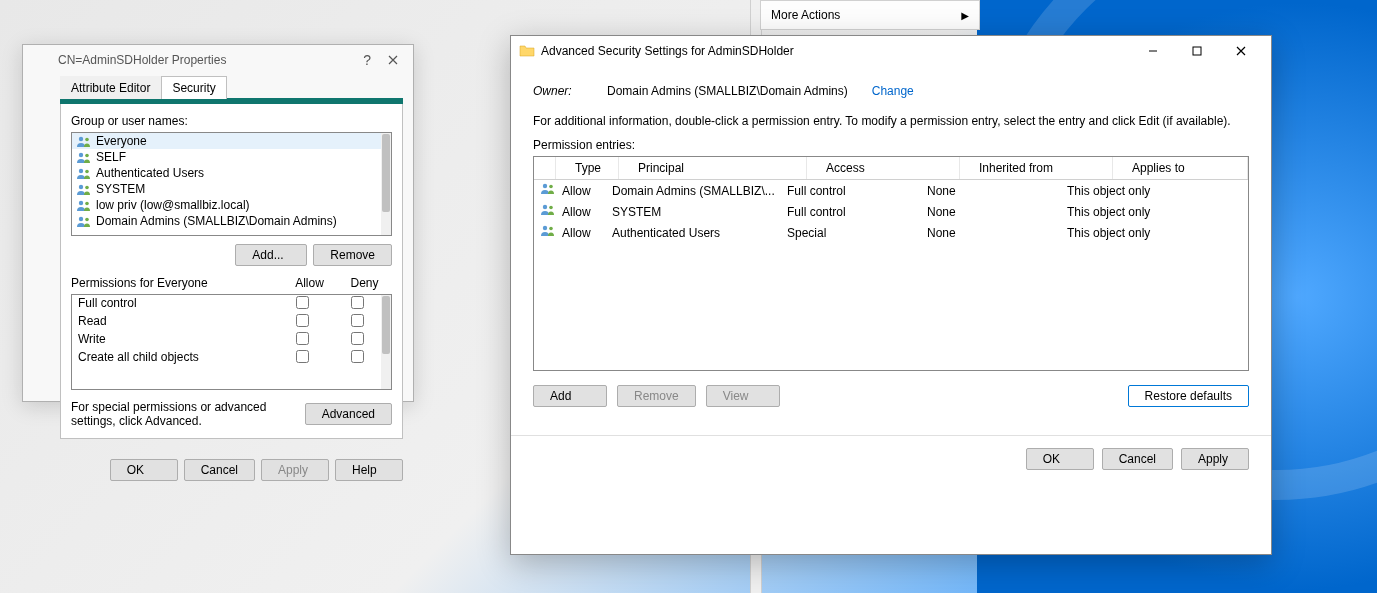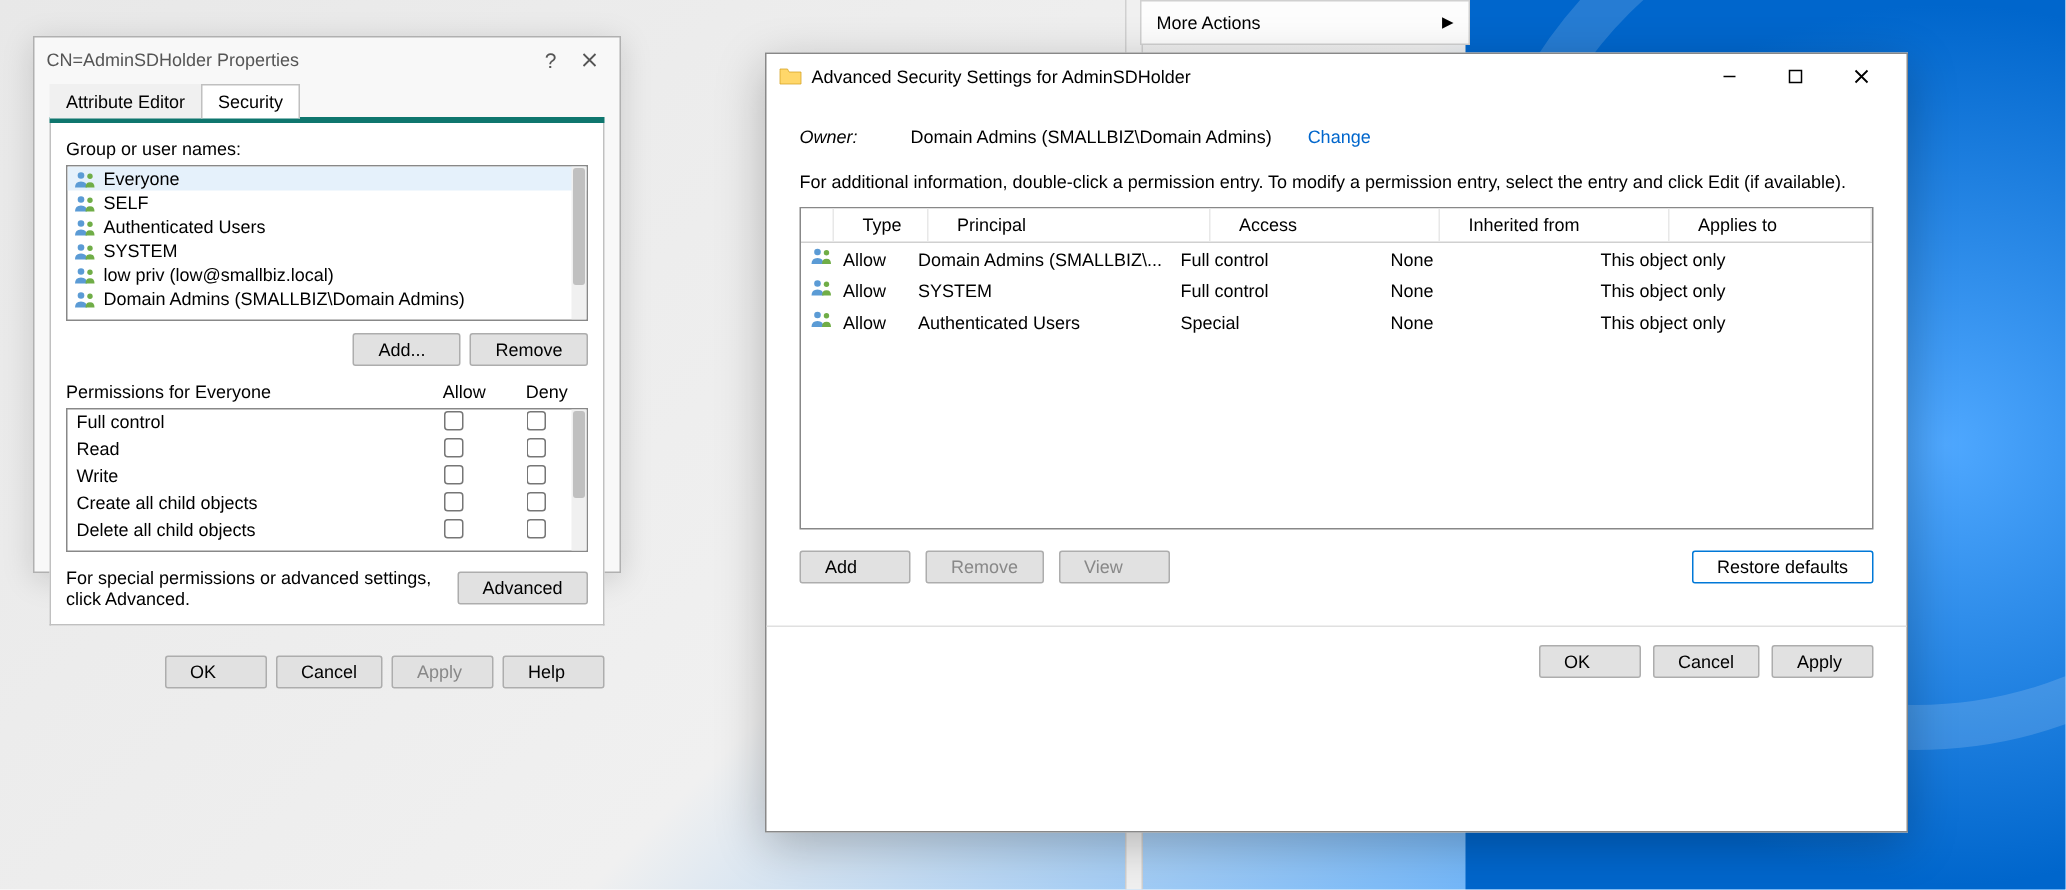--- a/index.html
+++ b/index.html
@@ -6,28 +6,28 @@
 body { width: 1377px; height: 593px; background: linear-gradient(135deg, #e8e8e8 0%, #f0f0f0 50%, #1e90ff 100%); position: relative; overflow: hidden; }
 .desktop-bg { position: absolute; right: 0; top: 0; width: 400px; height: 593px; background: radial-gradient(ellipse at 80% 50%, #4fa8ff 0%, #0066cc 70%); z-index: 0; }
 .desktop-bg .swoosh { position: absolute; width: 600px; height: 600px; border: 30px solid rgba(255,255,255,0.15); border-radius: 50%; right: -200px; top: -100px; }
 
 
 .bg-panel { position: absolute; left: 760px; top: 0; width: 220px; height: 30px; background: #fdfdfd; border: 1px solid #d0d0d0; z-index: 1; padding: 4px 10px; display: flex; align-items: center; justify-content: space-between; }
 .bg-panel .arrow { font-size: 10px; }
 .bg-divider { position: absolute; left: 750px; top: 0; width: 12px; height: 593px; background: #f0f0f0; border-left: 1px solid #d0d0d0; border-right: 1px solid #d0d0d0; z-index: 1; }
 
 
-.win1 { position: absolute; left: 22px; top: 24px; width: 392px; height: 358px; background: #f8f8f8; border: 1px solid #b0b0b0; box-shadow: 0 4px 20px rgba(0,0,0,0.15); z-index: 5; }
+.win1 { position: absolute; left: 22px; top: 44px; width: 392px; height: 358px; background: #f8f8f8; border: 1px solid #b0b0b0; box-shadow: 0 4px 20px rgba(0,0,0,0.15); z-index: 5; padding-left: 27px; }
 .win1 .titlebar { height: 30px; display: flex; align-items: center; padding: 0 8px; position: relative; }
 .win1 .titlebar .title { color: #555; }
 .win1 .titlebar .help { position: absolute; right: 42px; color: #555; font-size: 14px; cursor: pointer; }
 .win1 .titlebar .close { position: absolute; right: 10px; width: 20px; height: 20px; display: flex; align-items: center; justify-content: center; cursor: pointer; }
 .win1 .close svg { width: 10px; height: 10px; }
 
-.tabs { display: flex; border-bottom: 4px solid #0f766e; margin: 0 10px; }
+.tabs { display: flex; border-bottom: 6px solid #0f766e; margin: 0 10px; }
 .tab { padding: 4px 10px; border: 1px solid transparent; border-bottom: none; cursor: pointer; position: relative; top: 1px; background: #f0f0f0; }
 .tab.active { background: #fff; border-color: #c0c0c0; }
 
 .tab-content { background: #fff; margin: 0 10px 10px 10px; border: 1px solid #c0c0c0; border-top: none; padding: 10px; }
 .label { margin-bottom: 4px; display: block; }
 
 .listbox { border: 1px solid #888; height: 104px; overflow: hidden; position: relative; background: #fff; }
 .listbox .item { display: flex; align-items: flex-end; padding: 1px 4px; gap: 4px; cursor: pointer; }
 .listbox .item.selected { background: #e5f1fb; }
 .listbox .scrolltrack { position: absolute; right: 0; top: 0; width: 10px; height: 100%; background: #f0f0f0; }
@@ -215,25 +215,20 @@
             <div class="row">
               <div class="c1">Write</div>
               <div class="c2"><input type="checkbox" style=""></div>
               <div class="c3"><input type="checkbox" style=""></div>
             </div>
             <div class="row">
               <div class="c1">Create all child objects</div>
               <div class="c2"><input type="checkbox" style=""></div>
               <div class="c3"><input type="checkbox" style=""></div>
             </div>
-            <div class="row">
-              <div class="c1">Delete all child objects</div>
-              <div class="c2"><input type="checkbox" style=""></div>
-              <div class="c3"><input type="checkbox" style=""></div>
-            </div>
           </div>
         <div class="scrolltrack">
             <div class="scrollthumb"></div>
           </div>
       </div>
     </div>
     <div class="advrow">
       <div class="txt">For special permissions or advanced settings, click Advanced.</div>
       <div class="btn">Advanced</div>
     </div>
@@ -270,20 +265,21 @@
         </svg>
       </div>
   </div>
   <div class="body">
     <div class="ownerrow">
       <span class="lbl">Owner:</span>
       <span class="val">Domain Admins (SMALLBIZ\Domain Admins)</span>
       <span class="change">Change</span>
     </div>
     <div class="infotext">For additional information, double-click a permission entry. To modify a permission entry, select the entry and click Edit (if available).</div>
+    <div class="entrieslabel">Permission entries:</div>
     <div class="grid">
       <div class="ghdr">
         <div class="gc gc0"></div>
         <div class="gc gc1">Type</div>
         <div class="gc gc2">Principal</div>
         <div class="gc gc3">Access</div>
         <div class="gc gc4">Inherited from</div>
         <div class="gc gc5">Applies to</div>
       </div>
       <div id="entries-container">

